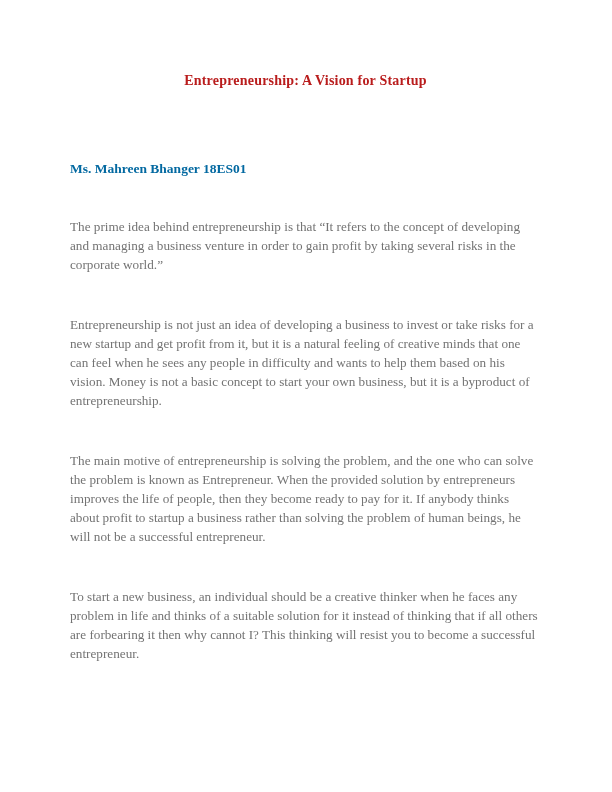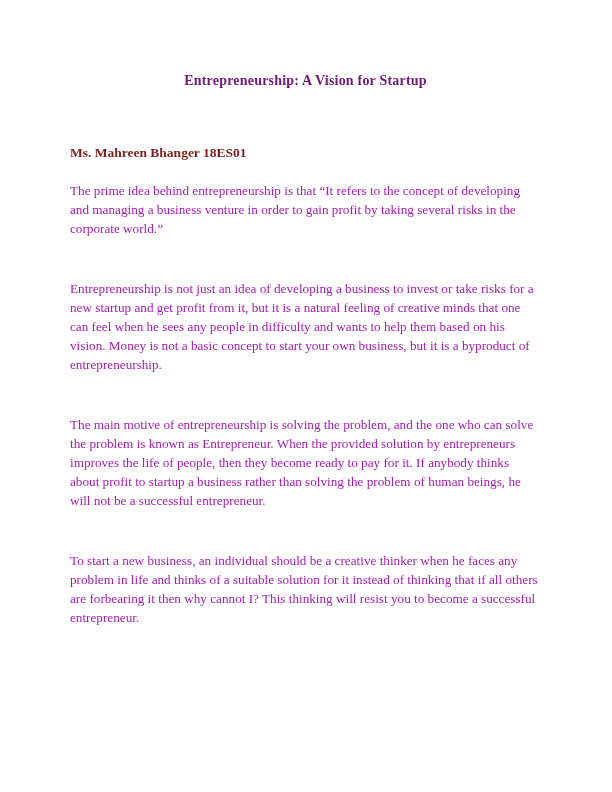--- a/index.html
+++ b/index.html
@@ -13,34 +13,34 @@
     height: 792px;
     background: #ffffff;
     color: #1a1a1a;
     padding: 73px 71px 60px 70px;
     overflow: hidden;
   }
   .doc-title {
     font-size: 14px;
     font-weight: bold;
     text-align: center;
-    color: #701a75;
+    color: #b91c1c;
     letter-spacing: 0.2px;
-    margin-bottom: 56px;
+    margin-bottom: 72px;
   }
   .author-line {
     font-size: 13.5px;
     font-weight: bold;
-    color: #7f1d1d;
-    margin-bottom: 20px;
+    color: #0369a1;
+    margin-bottom: 40px;
   }
   .body-paragraph {
     font-size: 13.2px;
     line-height: 19px;
-    color: #a21caf;
+    color: #737373;
     margin-bottom: 41px;
     text-align: left;
   }
 </style>
 </head>
 <body>
 
 <div class="page">
   <h1 class="doc-title">Entrepreneurship: A Vision for Startup</h1>
 

